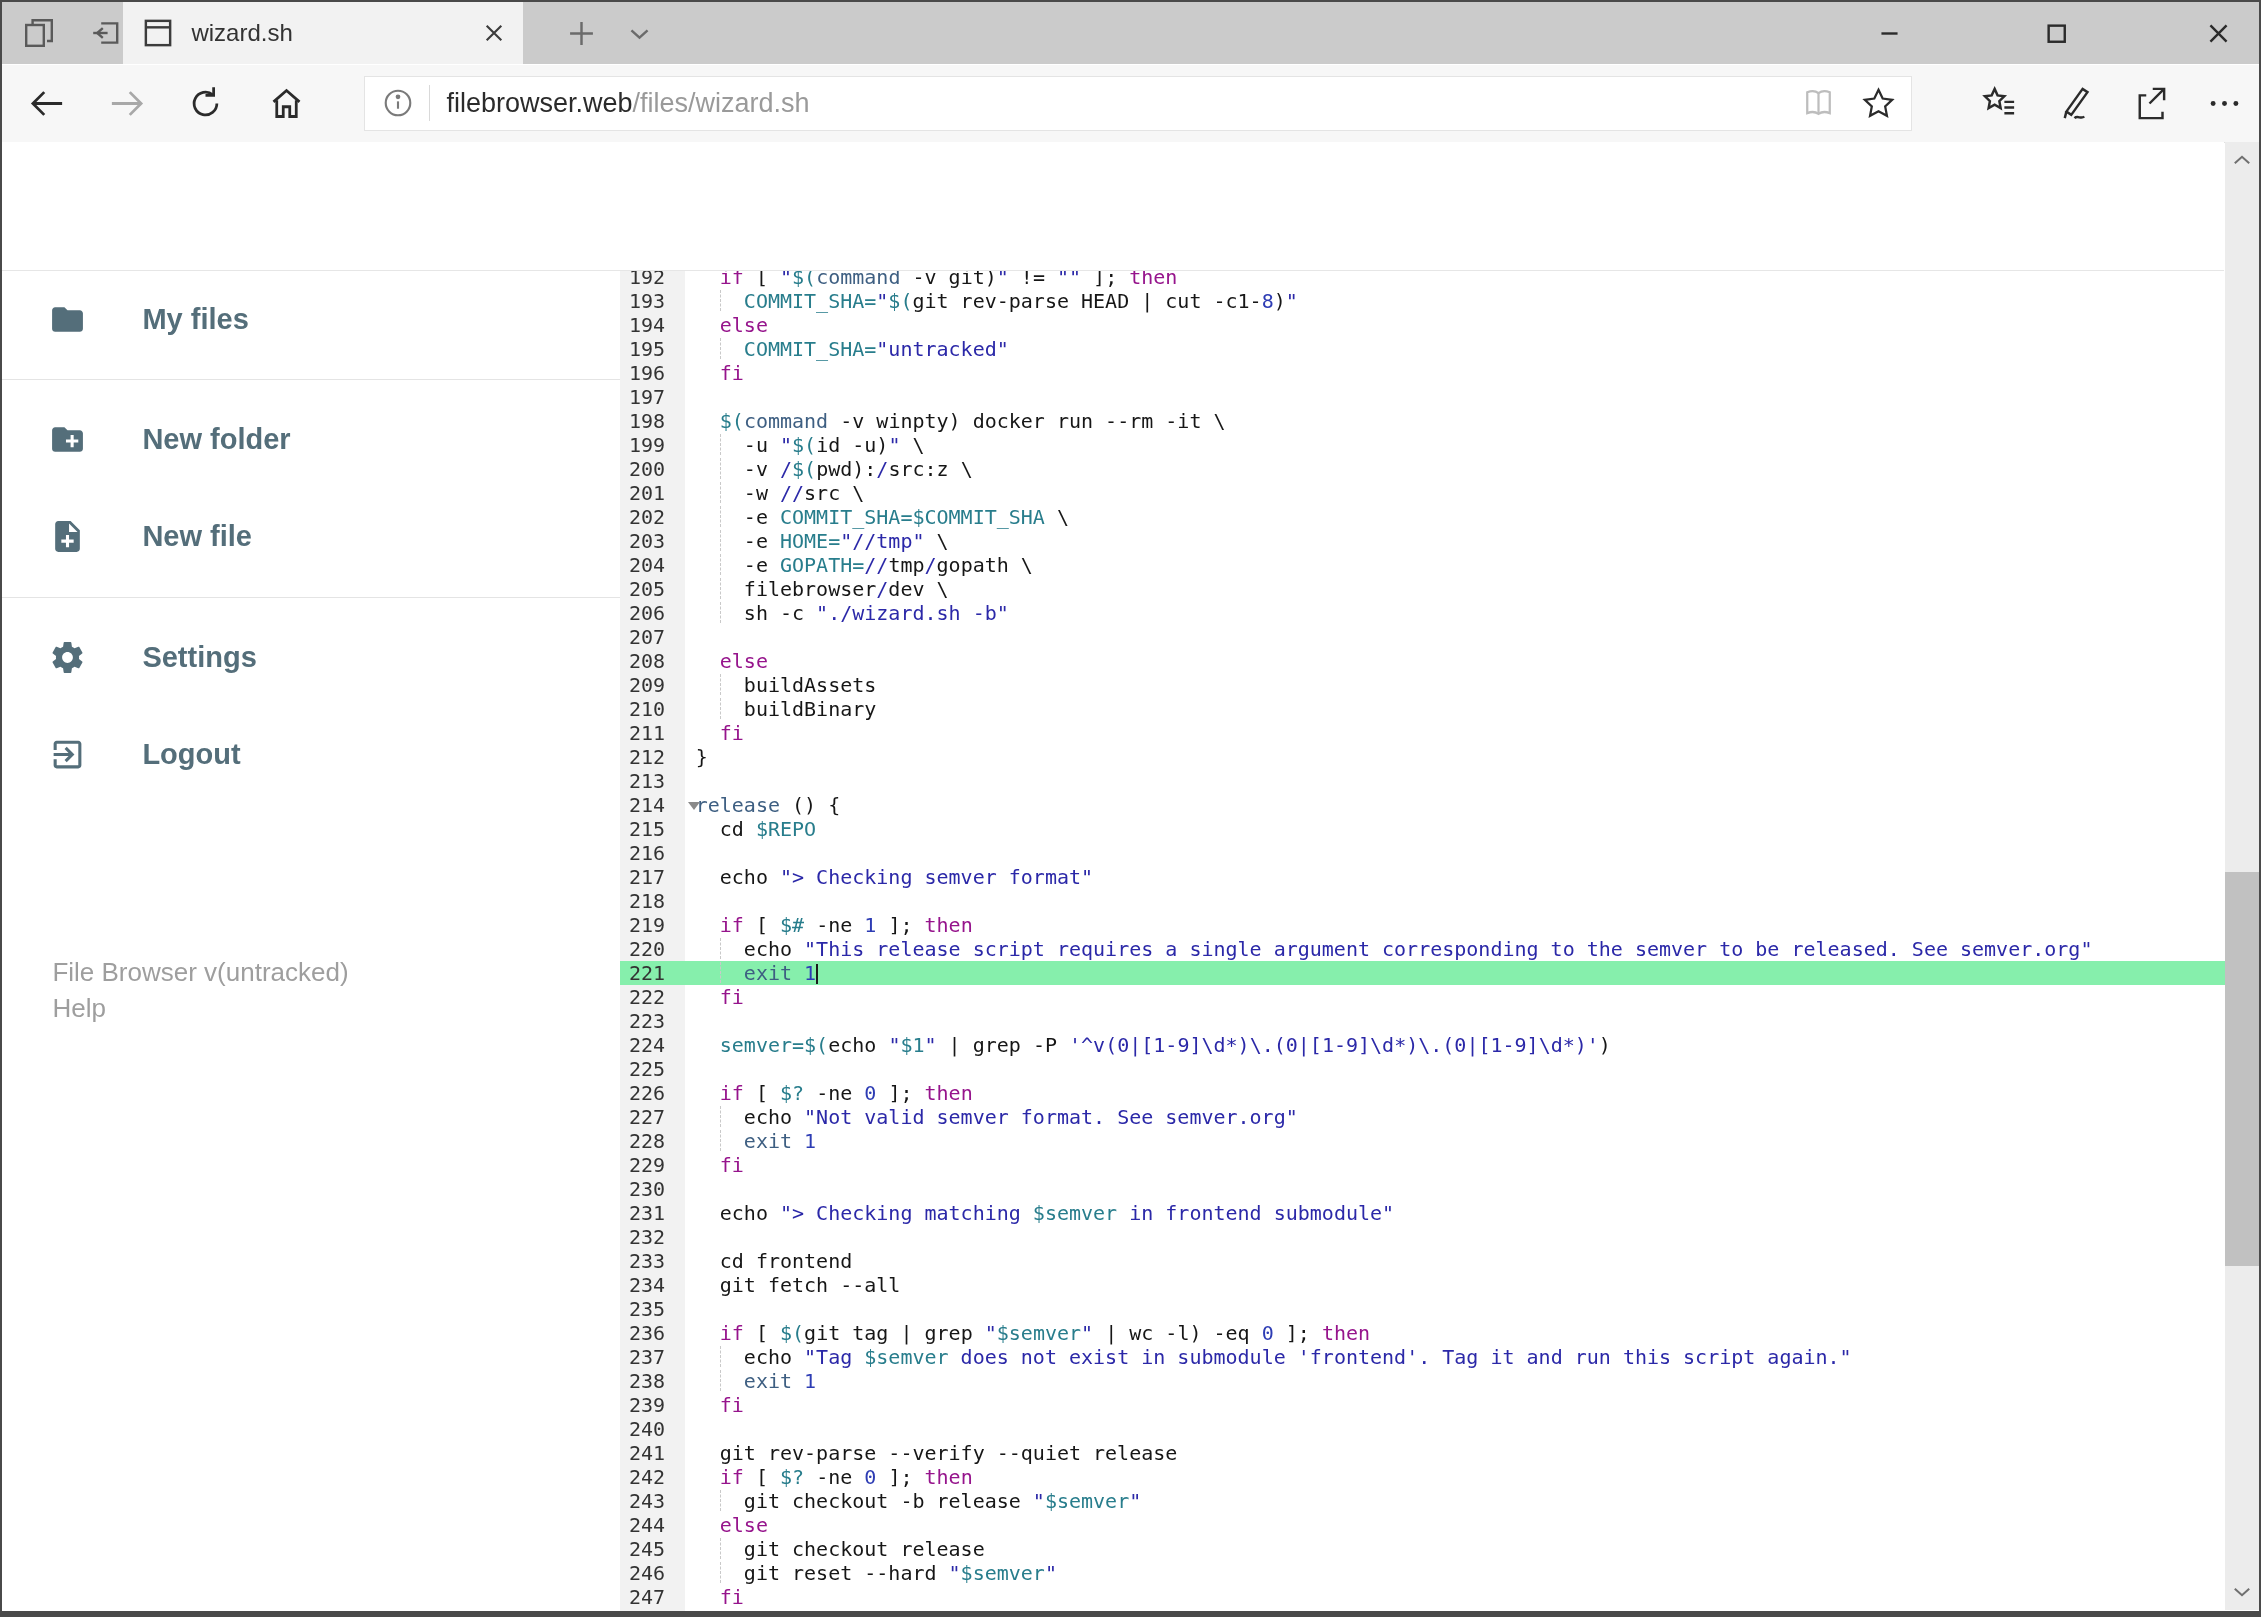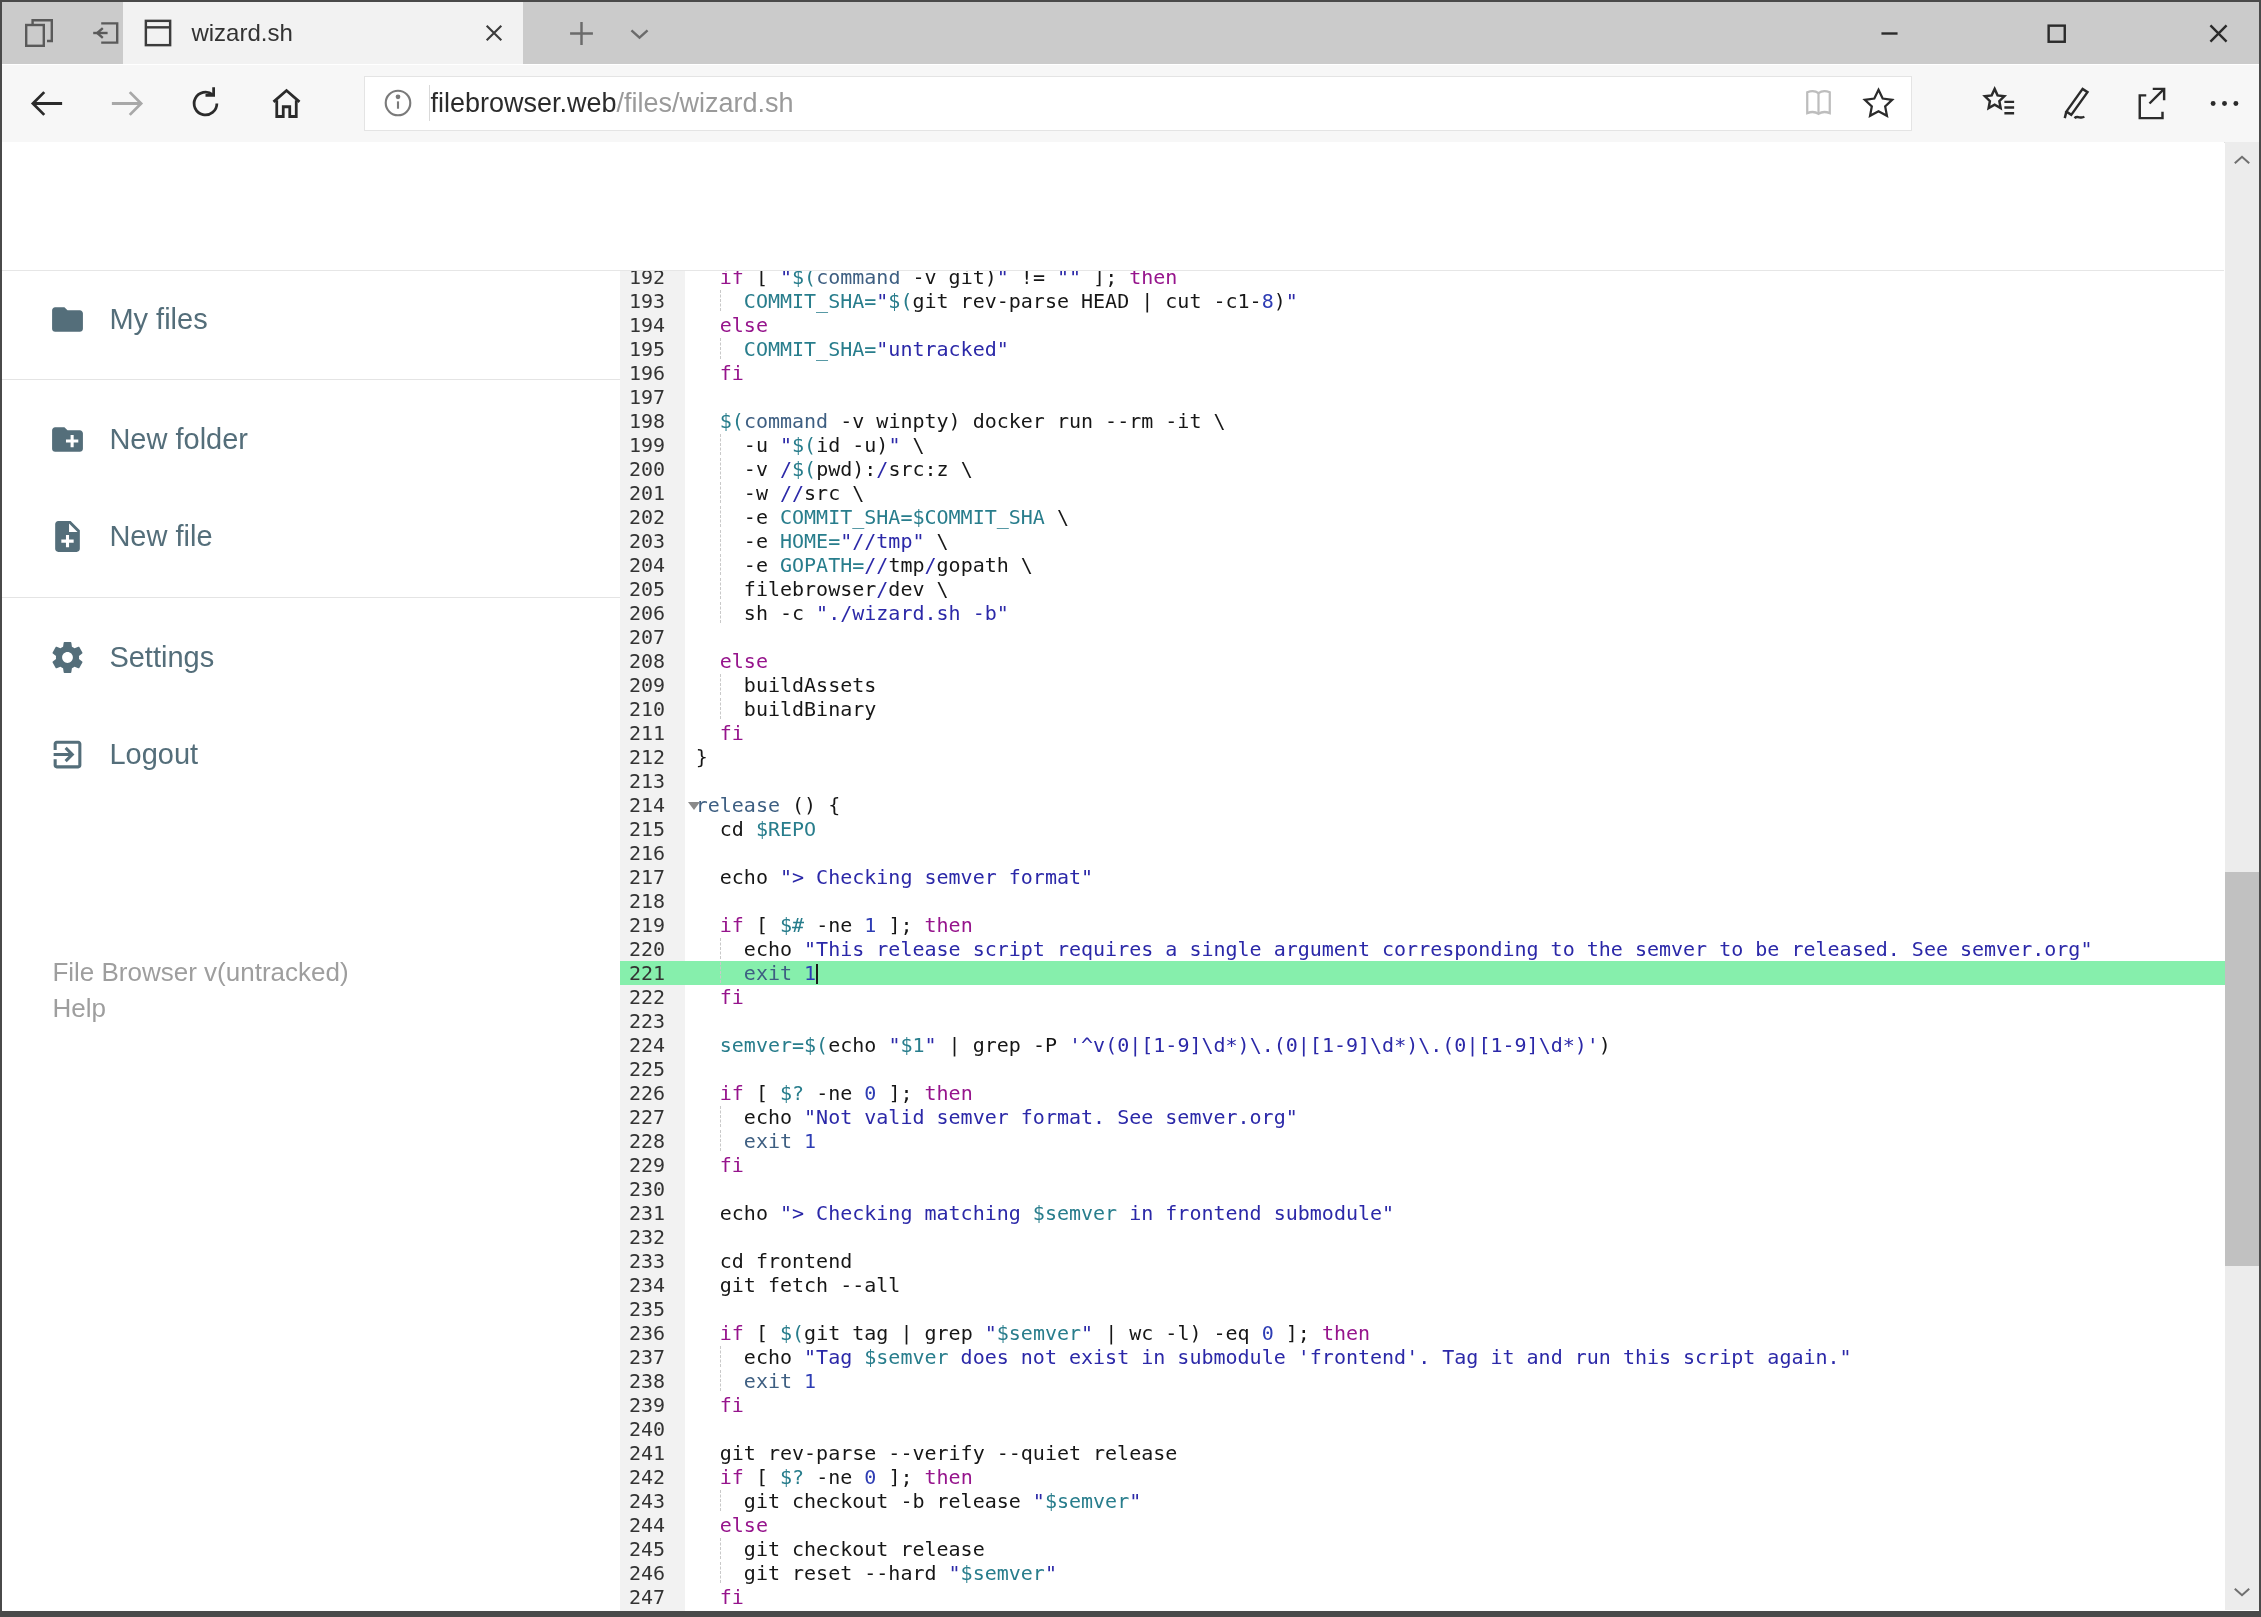--- a/index.html
+++ b/index.html
@@ -22,21 +22,21 @@
   .tab-title{margin-left:16px;font-size:24px;color:#333;flex:1;}
   .tab-close{margin-right:16px;}
   .winctl{position:absolute;top:0;height:62px;width:73px;display:flex;align-items:center;justify-content:center;}
 
   
   .navbar{position:absolute;left:2.4px;top:65px;right:2.4px;height:78px;background:#f7f7f7;border-bottom:0.8px solid #e0e0e0;box-sizing:border-box;}
   .nav-btn{position:absolute;top:0;height:77px;width:58px;display:flex;align-items:center;justify-content:center;}
   .urlfield{position:absolute;left:362px;top:10.5px;width:1548px;height:55px;background:#ffffff;border:1.6px solid #e4e4e4;box-sizing:border-box;display:flex;align-items:center;}
   .url-info{margin-left:14.5px;}
   .url-divider{width:1.6px;height:36px;background:#d9d9d9;margin-left:13px;}
-  .url-text{font-size:27px;flex:1;white-space:nowrap;overflow:hidden;}
+  .url-text{margin-left:16px;font-size:27px;flex:1;white-space:nowrap;overflow:hidden;}
   .url-host{color:#2b2b2b;}
   .url-path{color:#9a9a9a;}
   .url-right{display:flex;align-items:center;gap:22.6px;margin-right:14.5px;}
   .nav-right{position:absolute;right:9.7px;top:0;height:77px;display:flex;align-items:center;gap:36px;padding-right:4.8px;}
 
   
   .appheader{position:absolute;left:2.4px;top:142px;width:2222px;height:129px;background:#ffffff;border-bottom:0.8px solid #e6e6e6;box-sizing:border-box;}
   .logo{position:absolute;left:32px;top:173px;width:81px;height:81px;}
   .searchbox{position:absolute;left:150px;top:184px;width:806px;height:78px;background:#f1f1f1;border-radius:6.5px;display:flex;align-items:center;}
   .searchbox svg{margin-left:32px;}
@@ -44,21 +44,21 @@
     border:none;outline:none;background:transparent;margin-left:21px;flex:1;
     font-size:28px;color:#444;font-family:"Liberation Sans",sans-serif;
   }
   .searchbox input::placeholder{color:#9e9e9e;}
   .edit-toolbar{position:absolute;right:65px;top:142px;height:129px;display:flex;align-items:center;gap:53px;}
   .tool-btn{width:37px;height:37px;display:flex;align-items:center;justify-content:center;cursor:pointer;}
 
   
   .sidebar{position:absolute;left:2.4px;top:271px;width:618px;height:1339px;background:#ffffff;}
   .side-item{display:flex;align-items:center;height:97px;padding-left:47px;cursor:pointer;color:#546e7a;}
-  .side-item .lbl{margin-left:23px;font-size:29px;}
+  .side-item .lbl{margin-left:56px;font-size:29px;font-weight:bold;}
   .side-divider{height:0.8px;background:#e4e4e4;margin:11.3px 0;}
   .side-footer{position:absolute;left:50px;top:683px;color:#9e9e9e;font-size:26px;line-height:36px;}
   .side-footer .helplink{display:block;cursor:pointer;}
 
   
   .editor{position:absolute;left:620px;top:271px;width:1605px;height:1340px;background:#ffffff;overflow:hidden;}
   .gutter-bg{position:absolute;left:0;top:0;width:65px;height:100%;background:#f2f2f2;z-index:0;}
   .code-lines{position:absolute;left:0;top:-6.5px;right:0;z-index:1;}
   .cm-row{position:relative;height:24px;line-height:24px;white-space:pre;font-family:"DejaVu Sans Mono",monospace;font-size:20px;}
   .cm-row.active{background:#e9e9e9;}

